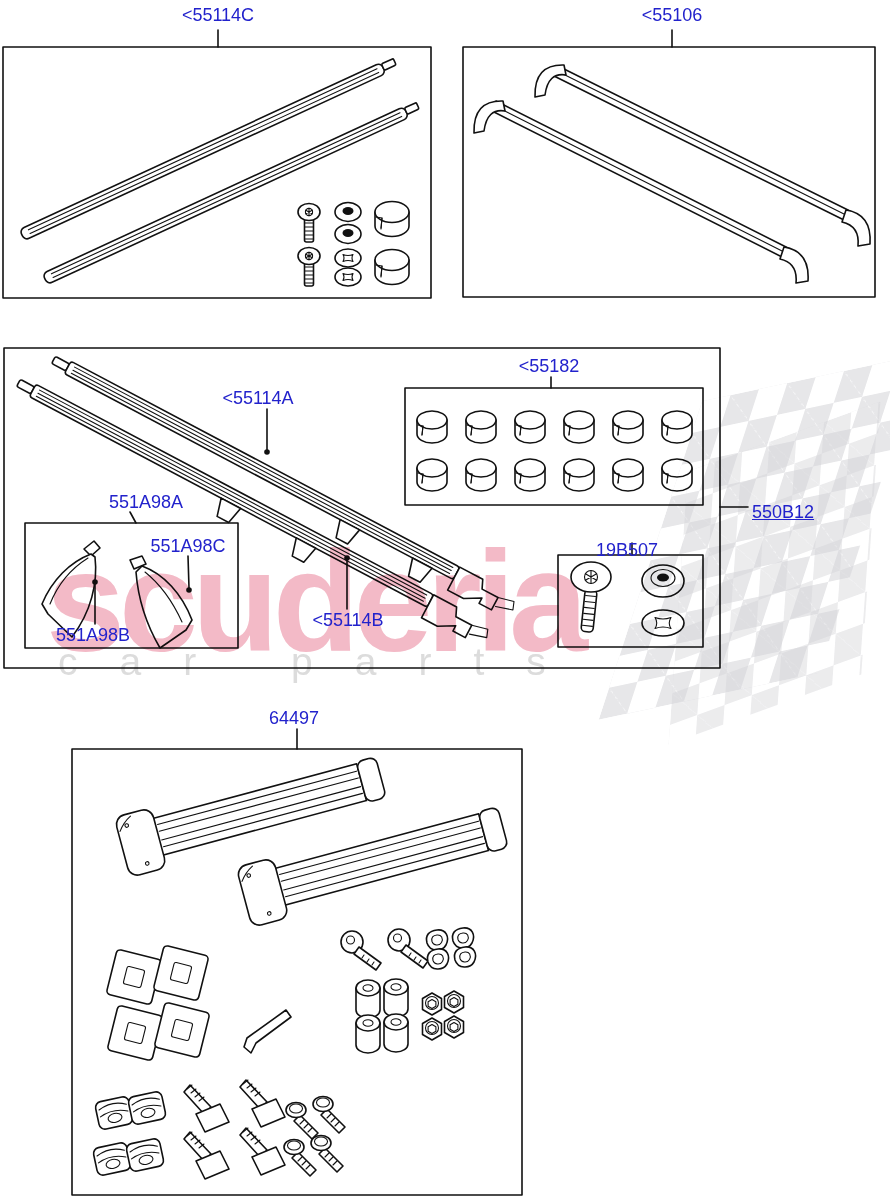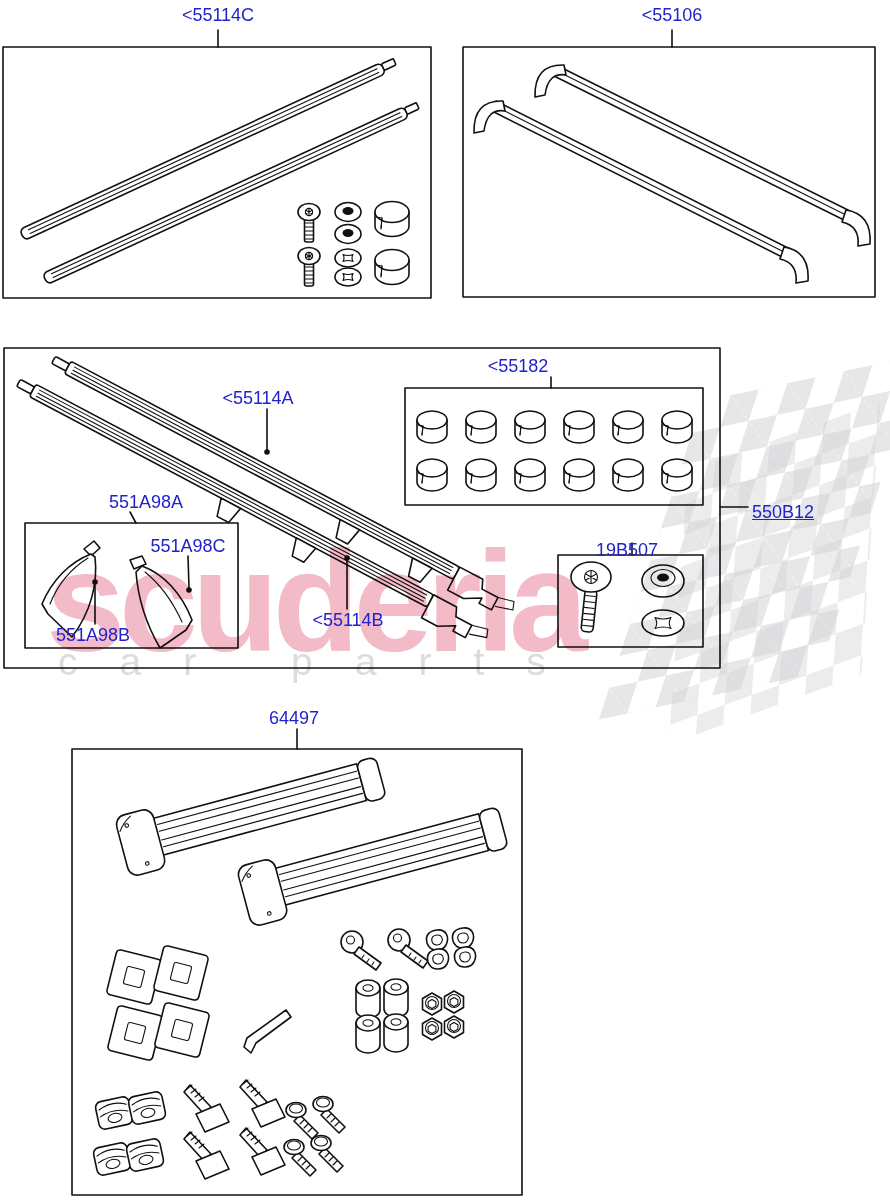--- a/index.html
+++ b/index.html
@@ -332,18 +332,18 @@
   <div class="wm-tag">car parts</div>
 </div>
 
 <div class="lbl" style="left:218px;top:5px">&lt;55114C</div>
 <div class="lbl" style="left:672px;top:5px">&lt;55106</div>
 <div class="lbl" style="left:258px;top:388px">&lt;55114A</div>
 <div class="lbl" style="left:146px;top:492px">551A98A</div>
 <div class="lbl" style="left:188px;top:536px">551A98C</div>
 <div class="lbl" style="left:93px;top:625px">551A98B</div>
 <div class="lbl" style="left:348px;top:610px">&lt;55114B</div>
-<div class="lbl" style="left:518px;top:356px">&lt;55182</div>
+<div class="lbl" style="left:549px;top:356px">&lt;55182</div>
 <div class="lbl" style="left:627px;top:540px">19B507</div>
 <div class="lbl lbl-left" style="left:752px;top:502px">550B12</div>
 <div class="lbl" style="left:294px;top:708px">64497</div>
 
 </div>
 
 </body></html>

